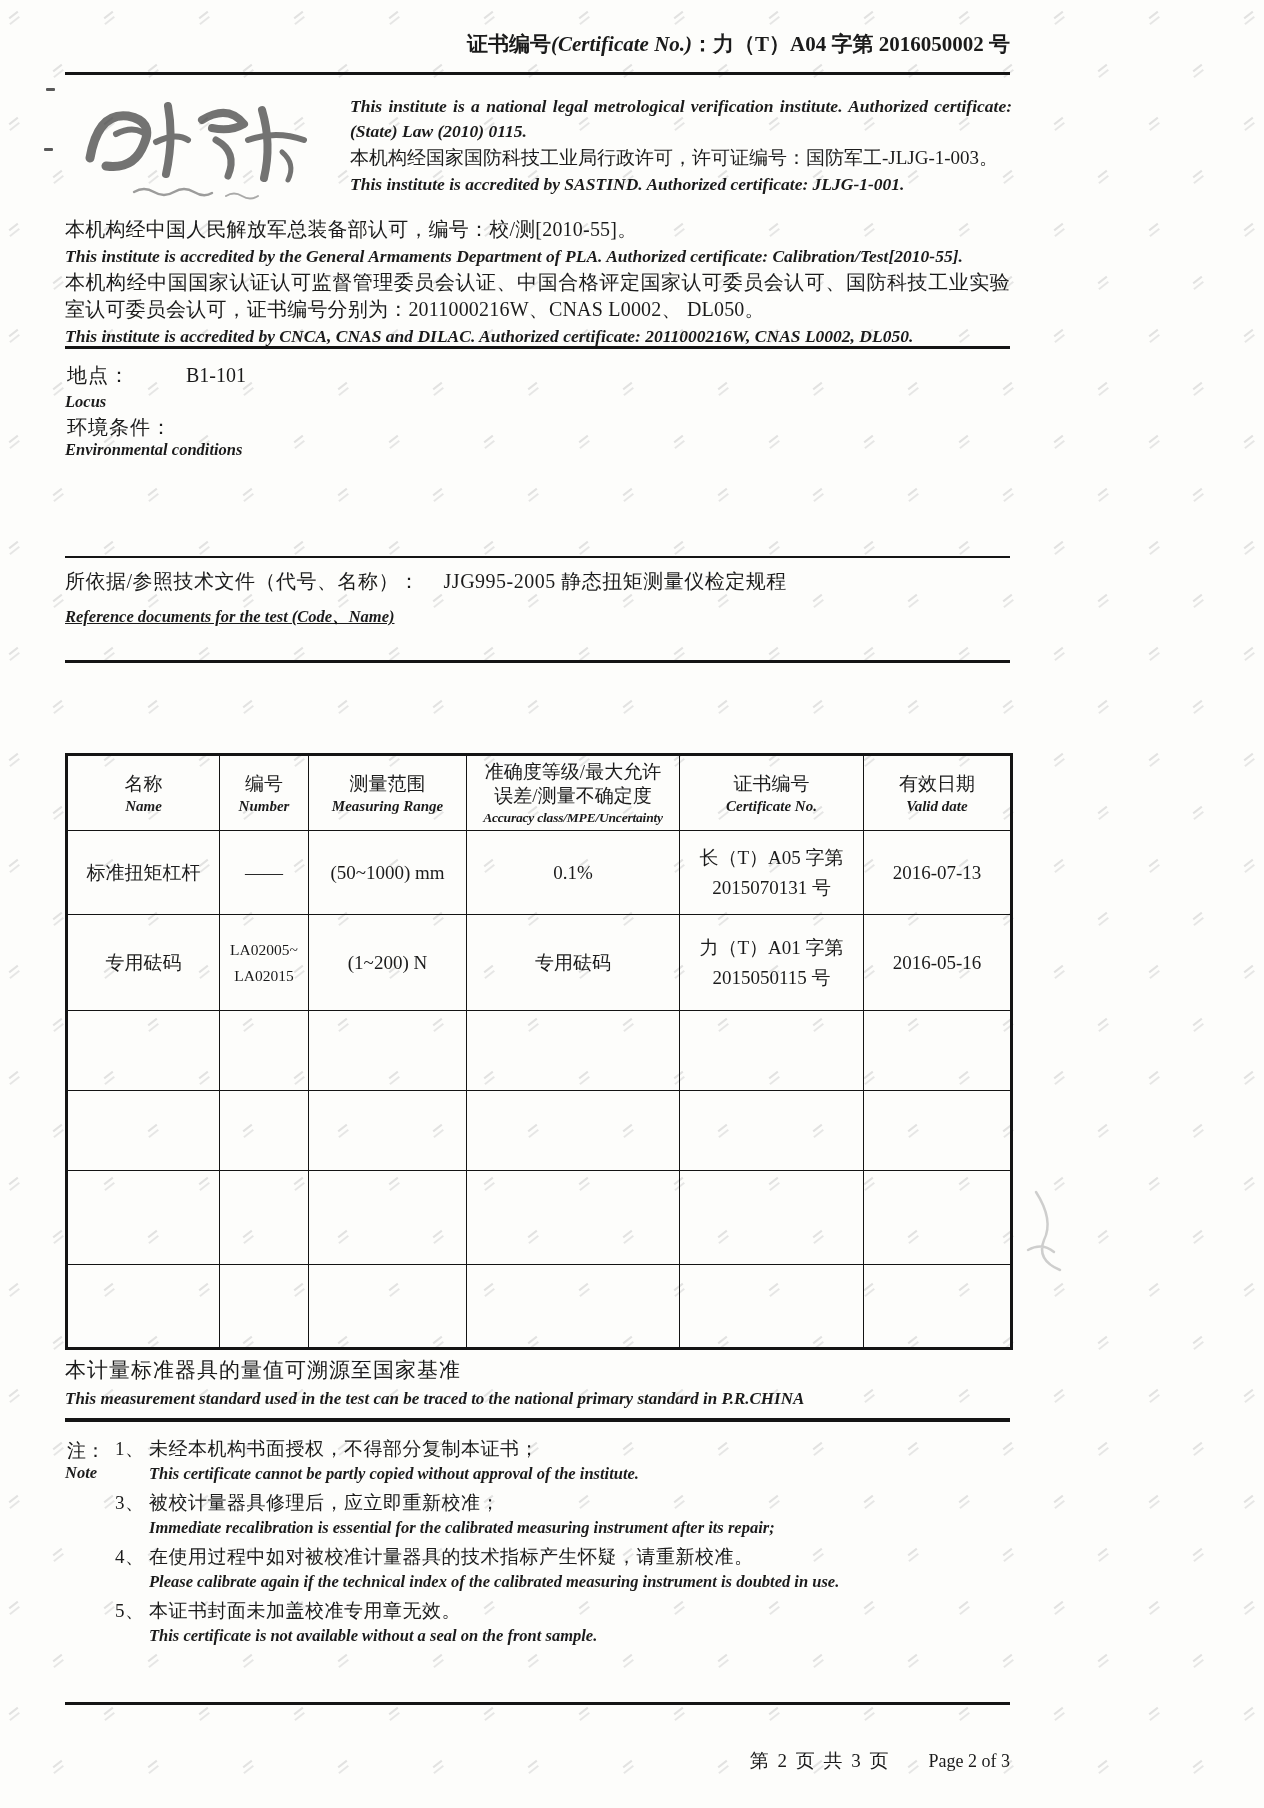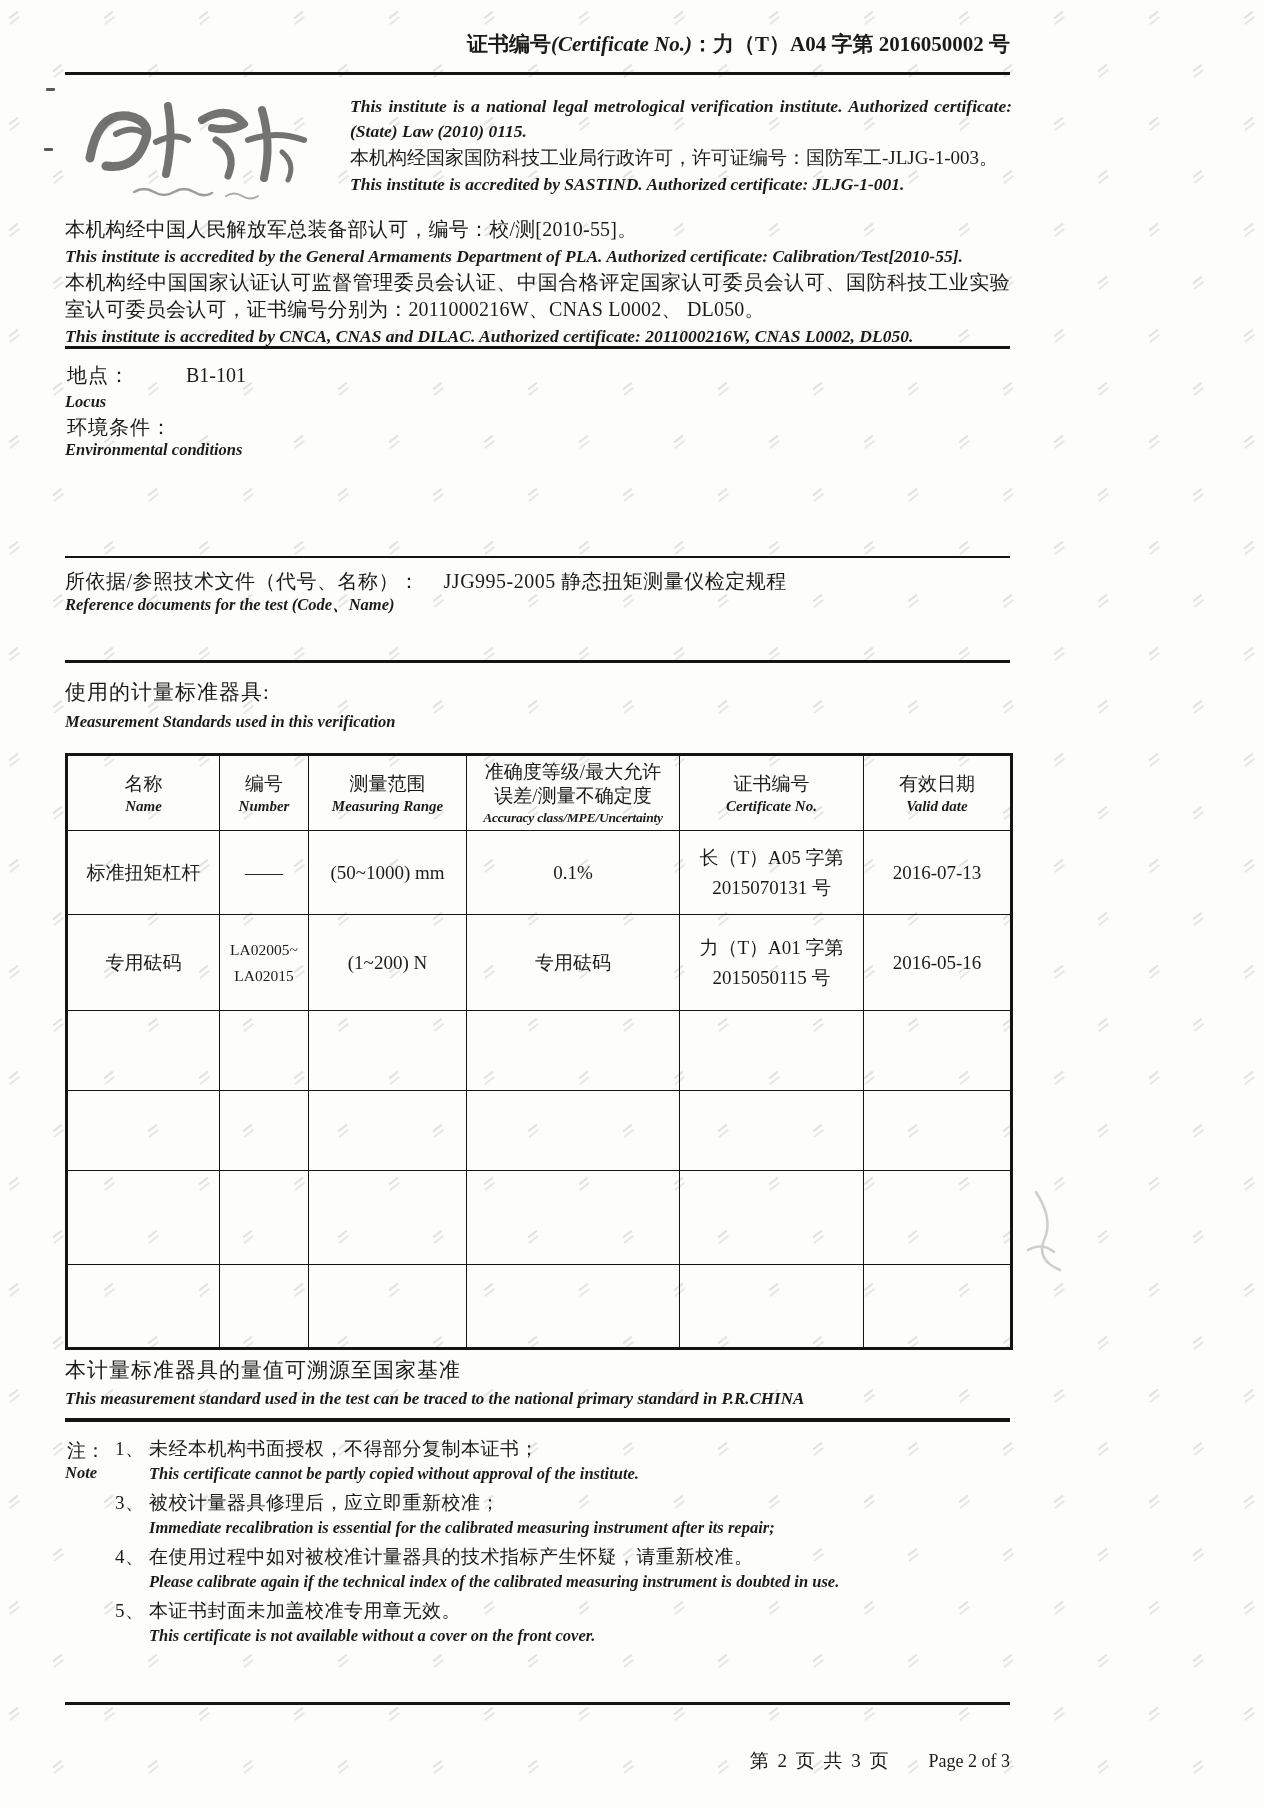--- a/index.html
+++ b/index.html
@@ -599,29 +599,25 @@
 
   </div>
 
   <div class="rule" style="top:556px;height:2px;"></div>
 
   <div class="abs content ref">
     <div class="nowrap">
       <span class="cn">所依据/参照技术文件（代号、名称）：</span>
       <span class="cn val">JJG995-2005 静态扭矩测量仪检定规程</span>
     </div>
-    <div class="small-en" style="margin-top:0;">Reference documents for the test (Code、Name)</div>
+    <div class="small-en" style="margin-top:12px;text-decoration:underline;">Reference documents for the test (Code、Name)</div>
   </div>
 
   <div class="rule" style="top:660px;height:2.5px;"></div>
 
-  <div class="abs content stdh">
-    <div class="h-cn">使用的计量标准器具:</div>
-    <div class="small-en" style="margin-top:6px;">Measurement Standards used in this verification</div>
-  </div>
 
   <table class="std">
     <colgroup>
       <col style="width:153px">
         <col style="width:89px">
         <col style="width:158px">
       <col style="width:213px">
         <col style="width:184px">
         <col style="width:148px">
     </colgroup>
@@ -749,21 +745,21 @@
       <div class="note-item">
         <div class="note-cn"><span class="note-num">3、</span><span>被校计量器具修理后，应立即重新校准；</span></div>
         <div class="note-en">Immediate recalibration is essential for the calibrated measuring instrument after its repair;</div>
       </div>
       <div class="note-item">
         <div class="note-cn"><span class="note-num">4、</span><span>在使用过程中如对被校准计量器具的技术指标产生怀疑，请重新校准。</span></div>
         <div class="note-en">Please calibrate again if the technical index of the calibrated measuring instrument is doubted in use.</div>
       </div>
       <div class="note-item">
         <div class="note-cn"><span class="note-num">5、</span><span>本证书封面未加盖校准专用章无效。</span></div>
-        <div class="note-en">This certificate is not available without a cover on the front cover.</div>
+        <div class="note-en">This certificate is not available without a seal on the front sample.</div>
       </div>
     </div>
   </div>
 
   <div class="rule" style="top:1702px;height:3px;"></div>
 
   <div class="abs content footer">
     <span class="f-cn">第 2 页 共 3 页</span><span class="f-en">Page 2 of 3</span>
   </div>
 

